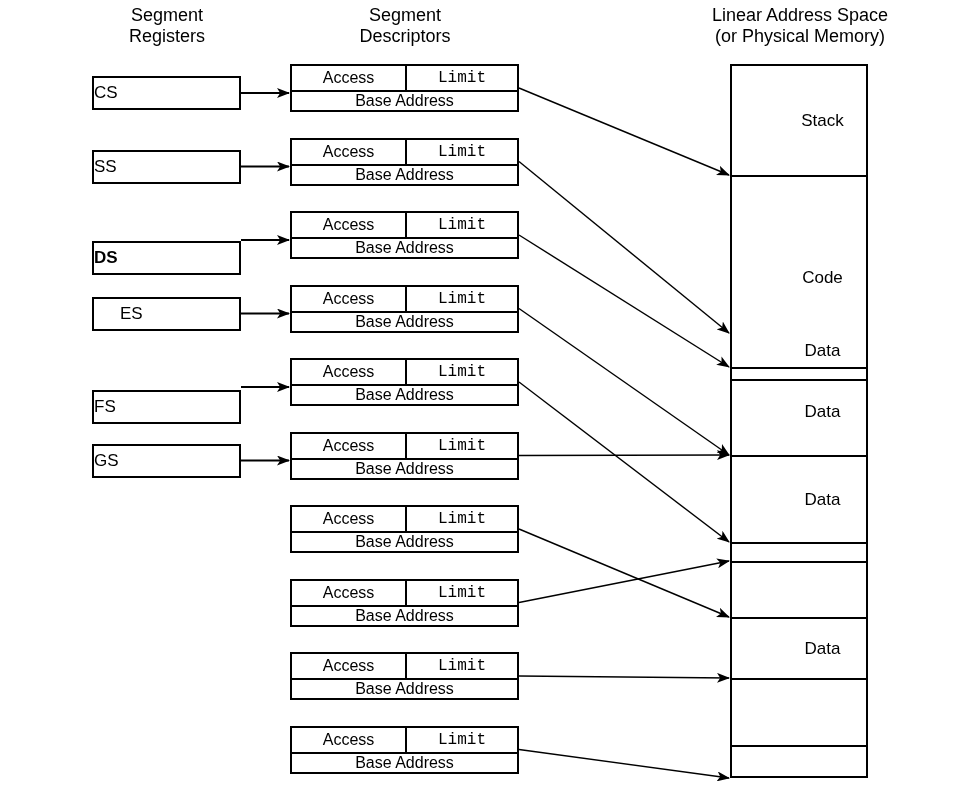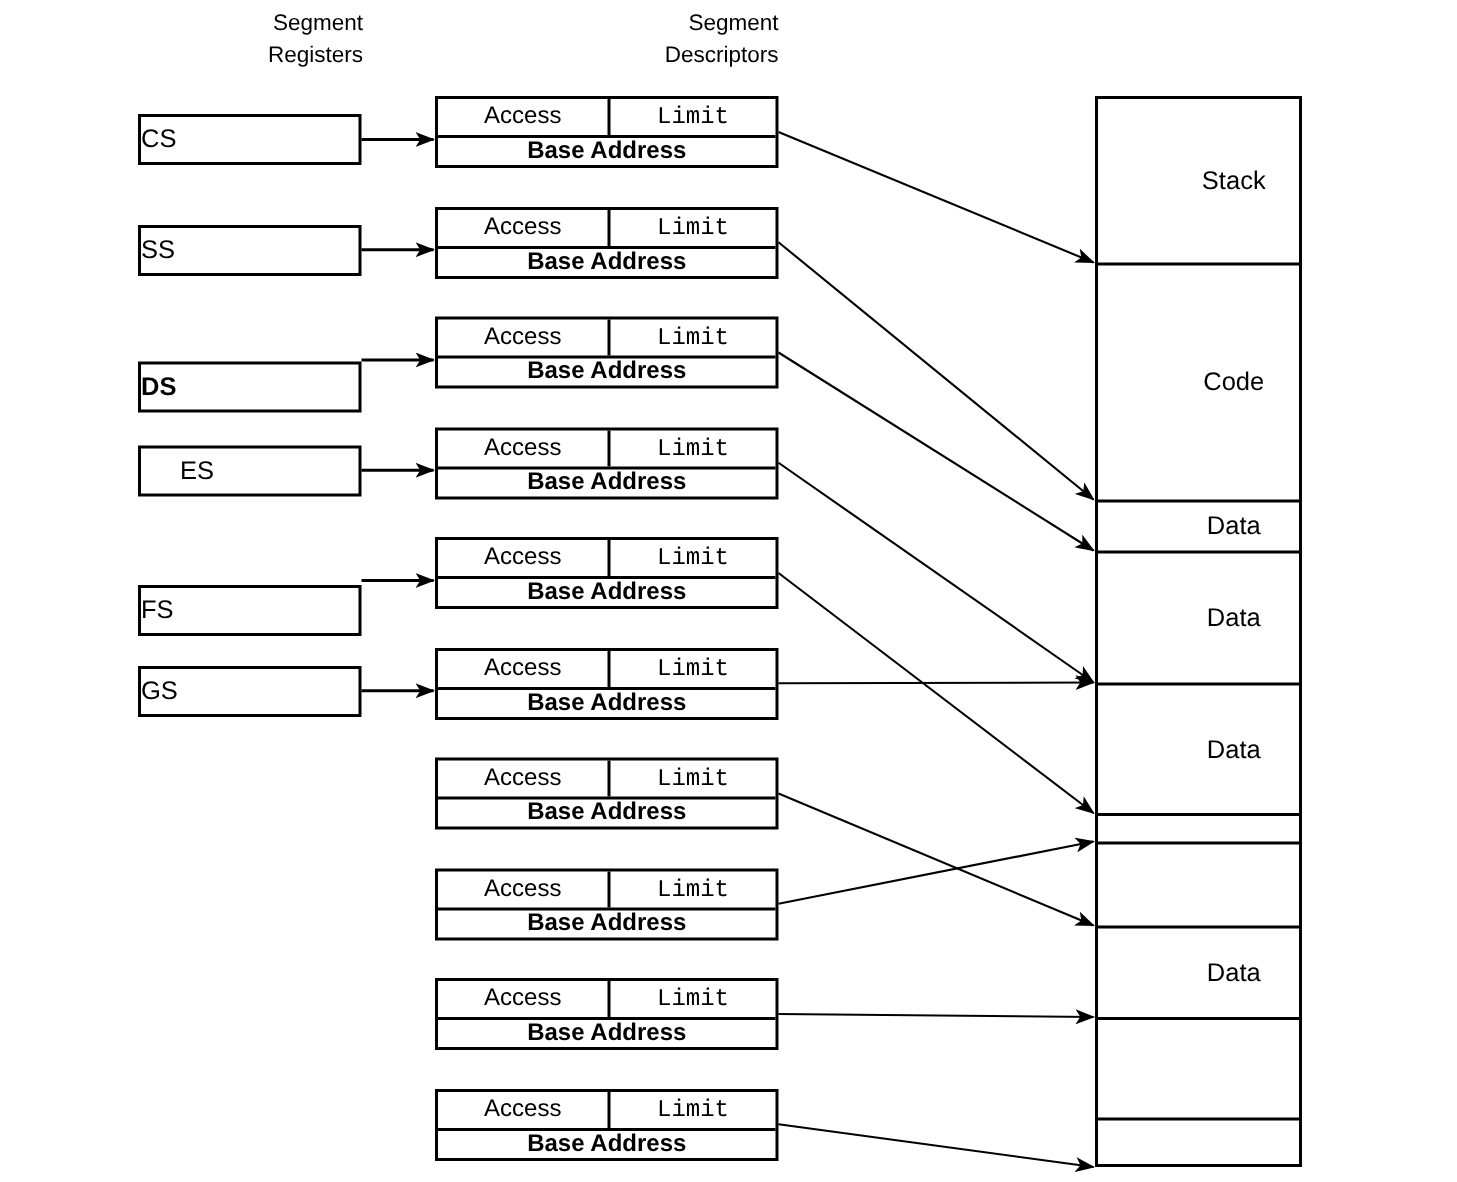--- a/index.html
+++ b/index.html
@@ -16,22 +16,22 @@
     position: relative;
     width: 971px;
     height: 788px;
     background: #ffffff;
     overflow: hidden;
   }
 
   
   .col-title {
     position: absolute;
-    text-align: right;
-    font-size: 15px;
+    text-align: center;
+    font-size: 18px;
     line-height: 21px;
     color: #000;
     white-space: pre-line;
     user-select: none;
   }
   #title-registers { left: 92px;  top: 5px;  width: 150px; }
   #title-descriptors { left: 291px; top: 5px;  width: 228px; }
   #title-memory { left: 660px; top: 5px;  width: 280px; }
 
   
@@ -83,21 +83,20 @@
     line-height: 16px;
     font-family: Liberation Mono, monospace;
   }
   .desc-base {
     flex: 1 1 auto;
     display: flex;
     align-items: center;
     justify-content: center;
     font-size: 16px;
     line-height: 16px;
-    font-weight: bold;
   }
 
   
   #memory-column {
     position: absolute;
     left: 730px;
     top: 64px;
     width: 138px;
     height: 714px;
     box-sizing: border-box;
@@ -129,20 +128,22 @@
 </style>
 </head>
 <body>
 
 <div id="canvas">
 
   <div class="col-title" id="title-registers">Segment
 Registers</div>
   <div class="col-title" id="title-descriptors">Segment
 Descriptors</div>
+  <div class="col-title" id="title-memory">Linear Address Space
+(or Physical Memory)</div>
 
   <div id="register-list">
       <div class="reg-box" style="top: 76px;">
         <span>CS</span>
       </div>
       <div class="reg-box" style="top: 149.5px;">
         <span>SS</span>
       </div>
       <div class="reg-box" style="top: 241px; font-weight: bold;">
         <span>DS</span>
@@ -228,21 +229,21 @@
           <div class="desc-limit">Limit</div>
         </div>
         <div class="desc-base">Base Address</div>
       </div>
     </div>
 
   <div id="memory-column">
       <div class="mem-block" style="top: 0px; height: 111px;">
         <span>Stack</span>
       </div>
-      <div class="mem-block" style="top: 111px; height: 158px;">
+      <div class="mem-block" style="top: 111px; height: 204px;">
         <span>Code</span>
       </div>
       <div class="mem-block" style="top: 269px; height: 34px;">
         <span>Data</span>
       </div>
       <div class="mem-block" style="top: 303px; height: 88px;">
         <span>Data</span>
       </div>
       <div class="mem-block" style="top: 391px; height: 87px;">
         <span>Data</span>

